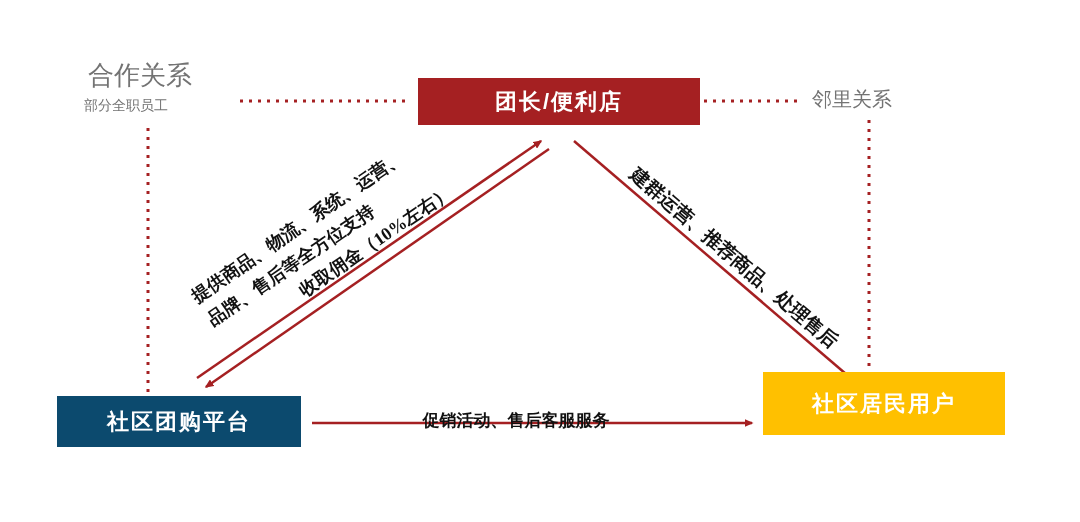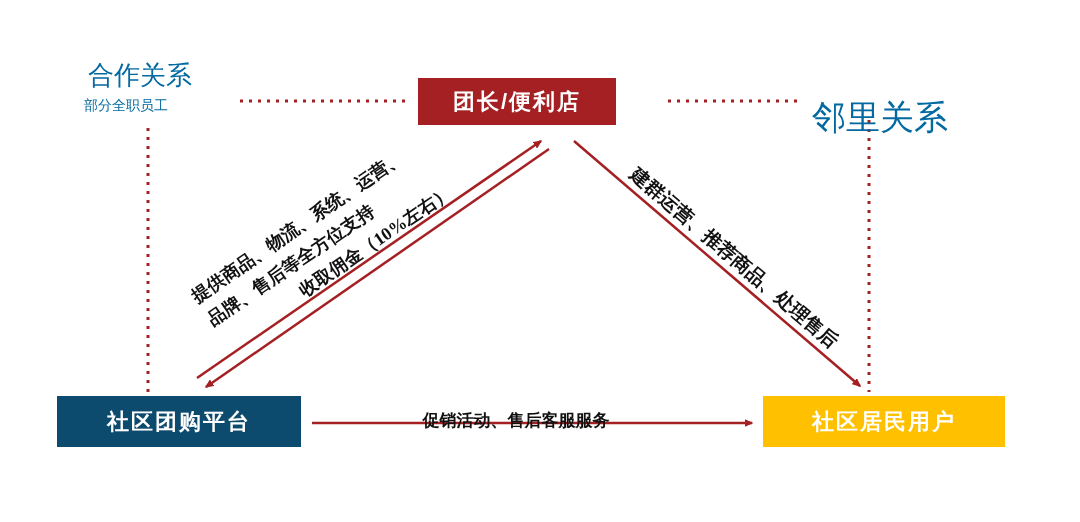--- a/index.html
+++ b/index.html
@@ -25,34 +25,34 @@
     position: absolute;
     display: flex;
     align-items: center;
     justify-content: center;
     color: #ffffff;
     font-weight: bold;
     font-size: 22px;
     letter-spacing: 2px;
     font-family: "Liberation Sans", sans-serif;
   }
-  .node-leader    { left: 418px; top: 78px;  width: 198px; height: 47px; }
+  .node-leader    { left: 418px; top: 78px;  width: 282px; height: 47px; }
   .node-platform  { left: 57px;  top: 396px; width: 244px; height: 51px; }
-  .node-residents { left: 763px; top: 396px; width: 242px; height: 51px; }
+  .node-residents { left: 763px; top: 372px; width: 242px; height: 63px; }
 
   .side-label {
     position: absolute;
-    color: #0369a1;
+    color: #737373;
     font-family: Liberation Sans, sans-serif;
     white-space: nowrap;
     text-align: right;
   }
   .lbl-cooperation      { left: 88px;  top: 58px;  font-size: 26px; }
   .lbl-cooperation-sub  { left: 84px;  top: 97px;  font-size: 14px; }
-  .lbl-neighborhood     { left: 812px; top: 86px;  font-size: 34px; margin-top: 9px; }
+  .lbl-neighborhood     { left: 812px; top: 86px;  font-size: 20px; }
 
   .edge-label {
     position: absolute;
     color: #111111;
     font-weight: bold;
     font-family: "Liberation Serif", serif;
     white-space: nowrap;
   }
   .edge-left-block {
     left: 322px; top: 245px;

